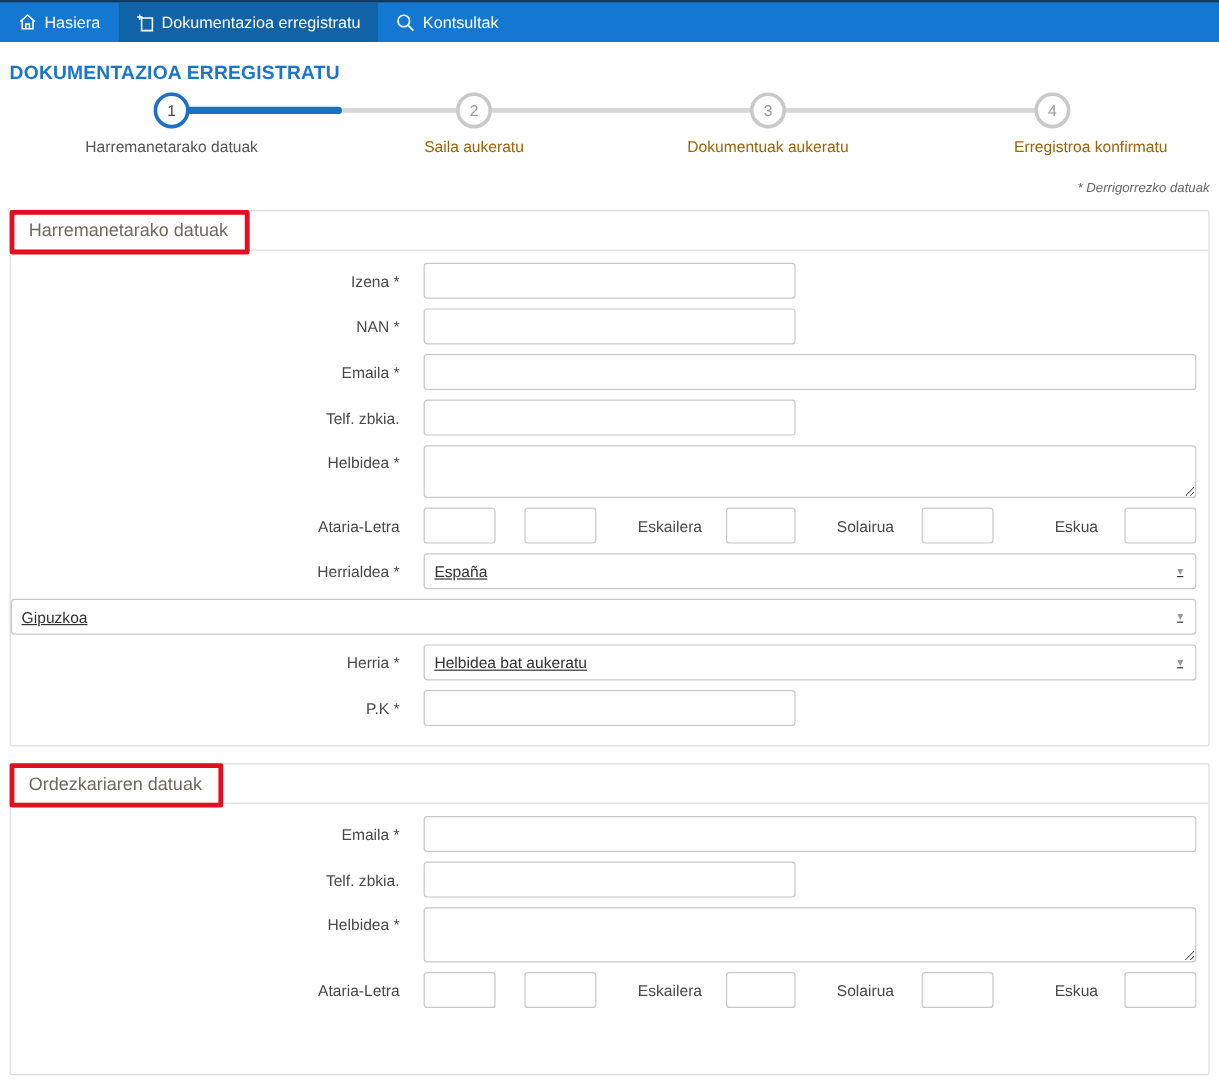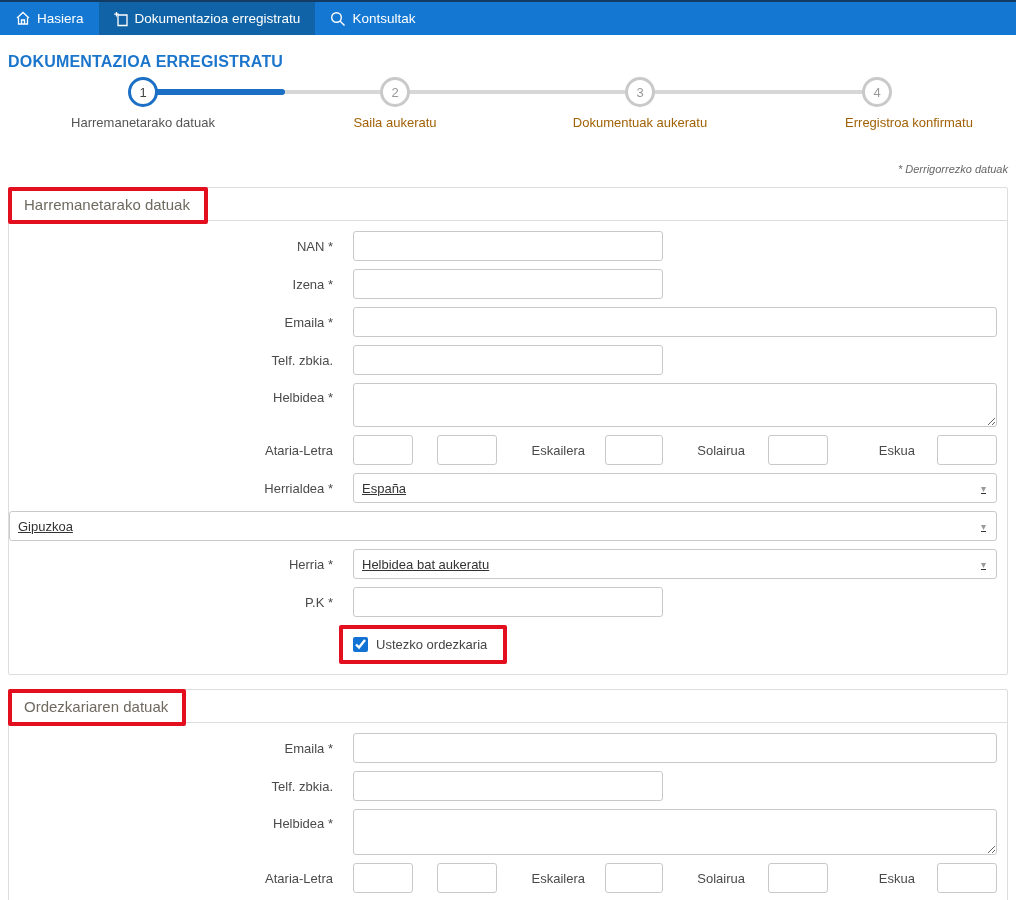--- a/index.html
+++ b/index.html
@@ -29,21 +29,21 @@
     border:3px solid #c9c9c9; border-radius:50%; z-index:2; display:flex;
     align-items:center; justify-content:center; font-size:13px; color:#999; }
   .step-circle.active { border-color:#1b6fc4; color:#444; }
   .step-label { position:absolute; top:38px; width:240px; text-align:center;
     font-size:13px; color:#a16207; }
   .step-label.active { color:#555; }
   .c1{left:120px} .c2{left:372px} .c3{left:617px} .c4{left:854px}
   .l1{left:15px} .l2{left:267px} .l3{left:512px} .l4{left:781px}
 
   .required-note { text-align:right; font-size:11px; font-style:italic; color:#666;
-    margin:20px 0 12px; }
+    margin:8px 0 12px; }
 
   
   .panel { border:1px solid #ddd; border-radius:2px; margin-bottom:14px; }
   .panel-head { border-bottom:1px solid #ddd; }
   .red-box { display:inline-block; border:4px solid #e40f1e; border-radius:2px;
     padding:5px 14px 6px 12px; margin:-1px 0 -4px -1px; position:relative;
     background:transparent; z-index:3; }
   .section-title { font-size:15px; color:#6f6a60; }
 
   .panel-body { padding:10px 10px 8px 0; }
@@ -134,26 +134,26 @@
 
   <div class="panel">
     <div class="panel-head">
       <span class="red-box">
         <span class="section-title">Harremanetarako datuak</span>
       </span>
     </div>
     <div class="panel-body">
 
       <div class="row">
+        <span class="lbl">Izena *</span>
+        <input type="text" class="w-med" style="">
+      </div>
+
+      <div class="row">
         <span class="lbl">NAN *</span>
-        <input type="text" class="w-med" style="">
-      </div>
-
-      <div class="row">
-        <span class="lbl">Izena *</span>
         <input type="text" class="w-med" style="">
       </div>
 
 
       <div class="row">
         <span class="lbl">Emaila *</span>
         <input type="text" class="w-full" style="">
       </div>
 
       <div class="row">
@@ -199,24 +199,20 @@
           <span>Helbidea bat aukeratu</span>
           <span class="caret">▾</span>
         </div>
       </div>
 
       <div class="row">
         <span class="lbl">P.K *</span>
         <input type="text" class="w-med" style="">
       </div>
 
-      <div class="chk-redbox">
-        <input type="checkbox" checked="" style="">
-        <span class="chk-label">Ustezko ordezkaria</span>
-      </div>
     </div>
   </div>
 
   <div class="panel" style="min-height:260px">
     <div class="panel-head">
       <span class="red-box">
         <span class="section-title">Ordezkariaren datuak</span>
       </span>
     </div>
     <div class="panel-body">

